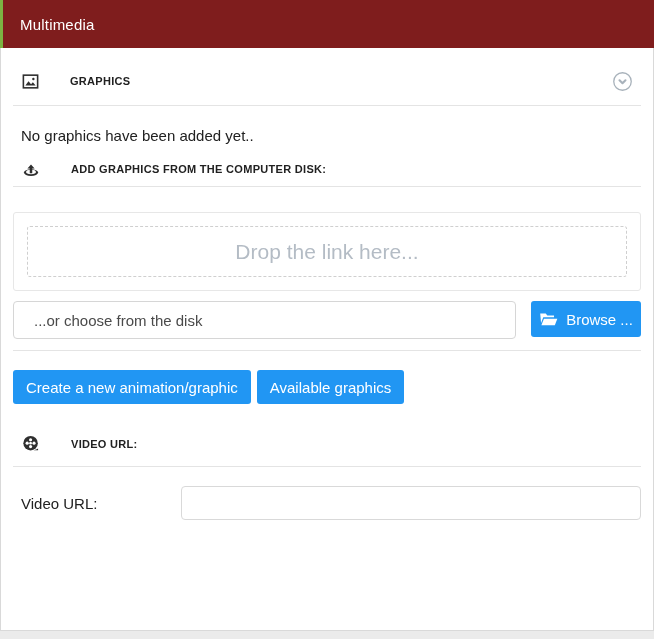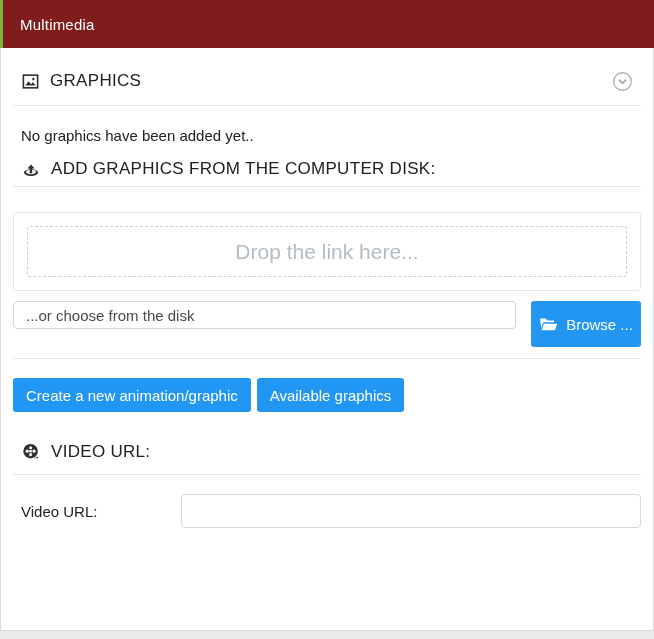--- a/index.html
+++ b/index.html
@@ -26,21 +26,21 @@
   }
   .panel-title { color:#fff; font-size:15px; letter-spacing:.2px; }
 
   .panel-body { padding:0 12px; }
 
   .sec-head {
     display:flex; align-items:center; gap:10px;
     margin:0 8px; height:22px;
   }
   .sec-title {
-    font-size:17px; font-weight:400; color:#212121; letter-spacing:.3px;
+    font-size:11px; font-weight:700; color:#212121; letter-spacing:.3px;margin-left:20px;
   }
   .sec-graphics { margin-top:22px; }
   .sec-disk    { margin-top:14px; }
   .sec-tactic  { margin-top:28px; }
   .sec-video   { margin-top:29px; }
 
   .icon { display:inline-flex; align-items:center; justify-content:center; }
   .collapse-btn { margin-left:auto; cursor:pointer; display:inline-flex; }
 
   .divider { border-bottom:1px solid #e4e4e4; }
@@ -58,35 +58,35 @@
   }
   .dropzone-inner {
     height:100%; box-sizing:border-box;
     border:1px dashed #cfcfcf; border-radius:3px;
     display:flex; align-items:center; justify-content:center;
   }
   .dropzone-text { font-size:21px; font-weight:300; color:#b4bcc5; }
 
   .disk-row { margin-top:10px; display:flex; align-items:stretch; }
   .disk-input {
-    flex:1; height:28px; box-sizing:border-box;
+    flex:1; height:38px; box-sizing:border-box;
     border:1px solid #d6d6d6; border-radius:4px;
-    padding:0 12px; font-size:15px; color:#3a3a3a;
+    padding:0 20px; font-size:15px; color:#3a3a3a;
     font-family:"Liberation Sans", sans-serif;
     margin-right:15px; outline:none;
   }
   .disk-input::placeholder { color:#4a4a4a; opacity:1; }
 
   .btn-blue {
     background:#2196f3; color:#fff; border:none; border-radius:3px;
     font-size:15px; font-family:"Liberation Sans", sans-serif;
     cursor:pointer;
   }
   .browse-btn {
-    width:110px; height:46px;
+    width:110px; height:36px;
     display:flex; align-items:center; justify-content:center; gap:8px;
   }
   .btn-row { margin-top:19px; display:flex; gap:6px; }
   .btn-row .btn-blue { height:34px; padding:0 13px; }
 
   .form-row { margin-top:19px; margin-left:8px; display:flex; }
   .form-label { width:160px; font-size:15px; color:#212121; padding-top:9px; }
   .field { flex:1; }
   .video-input {
     width:100%; height:34px; box-sizing:border-box;

